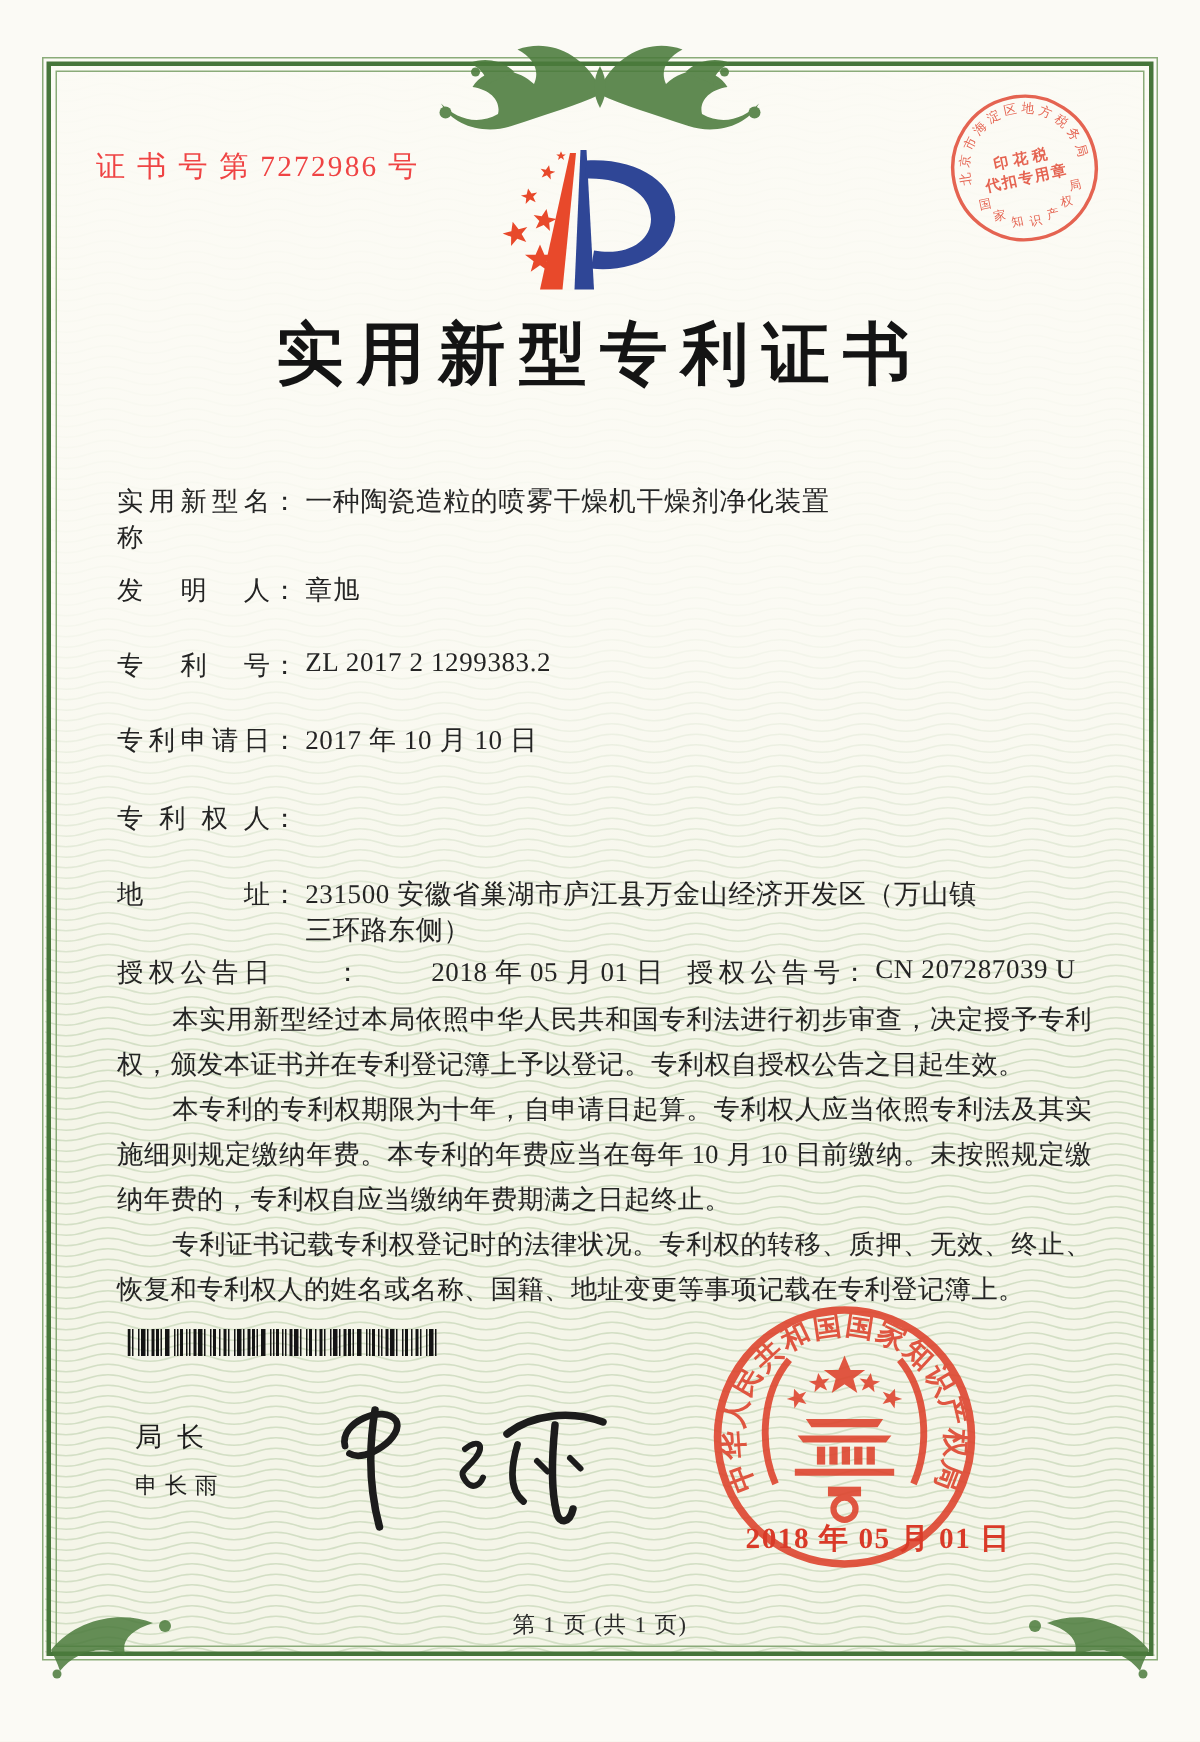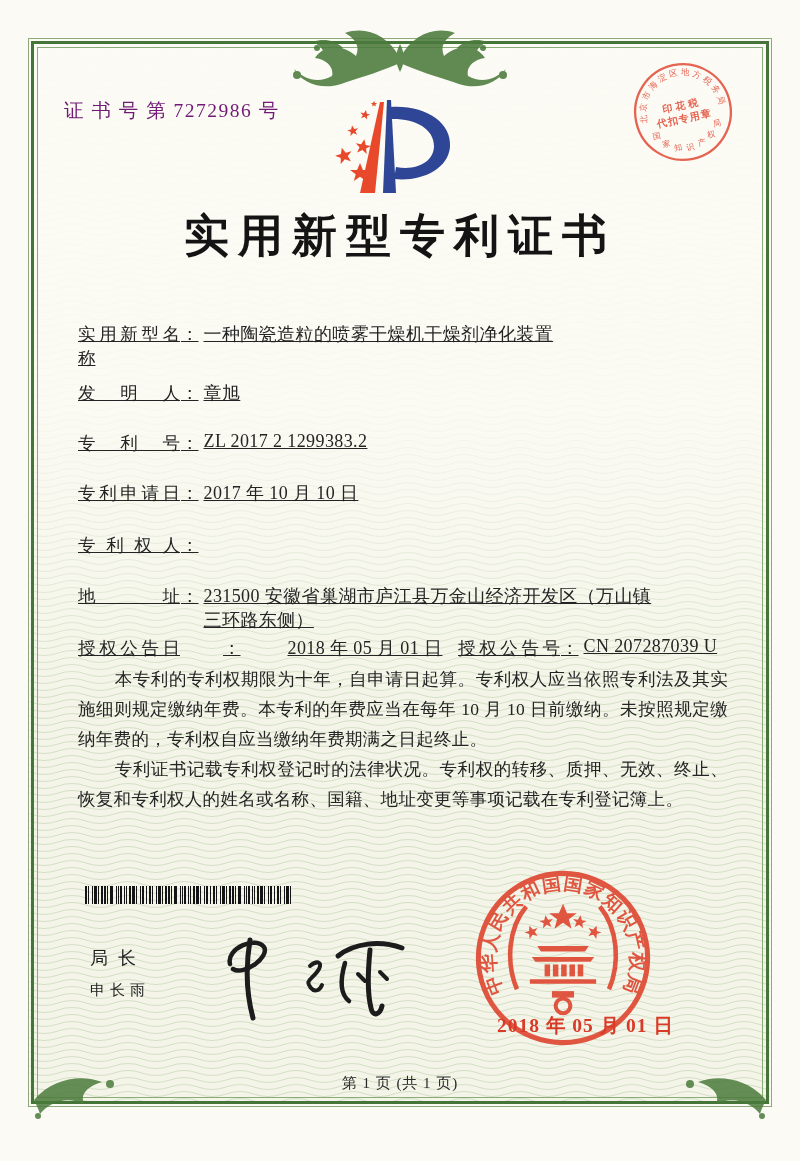--- a/index.html
+++ b/index.html
@@ -12,24 +12,24 @@
   .abs{position:absolute;}
   
   .inner-bg{left:30px;top:40px;width:740px;height:1064px;background:#f4f5e8;}
   #waves{left:30px;top:40px;}
   .fade{left:30px;top:40px;width:740px;height:660px;
     background:linear-gradient(180deg,rgba(252,251,245,.97) 0%,rgba(252,251,245,.88) 55%,rgba(252,251,245,0) 100%);}
   
   .frame{left:28px;top:38px;right:28px;bottom:54px;border:1px solid #8aab79;pointer-events:none;}
   .frame::before{content:"";position:absolute;inset:2px;border:3px solid #46753a;}
   .frame::after{content:"";position:absolute;inset:8px;border:1px solid #8aab79;}
-  .cert-no{left:64px;top:97px;font-size:19.5px;letter-spacing:1.5px;color:#701a75;}
+  .cert-no{left:64px;top:97px;font-size:19.5px;letter-spacing:1.5px;color:#ef4444;}
   .title{left:0;right:0;top:206px;text-align:center;font-size:45px;font-weight:700;
     letter-spacing:9px;color:#141414;}
-  .f-row{left:78px;font-size:18px;display:flex;align-items:flex-start;color:#242424;text-decoration:underline;}
+  .f-row{left:78px;font-size:18px;display:flex;align-items:flex-start;color:#242424;}
   .f-label{display:inline-block;width:102px;font-size:17.5px;text-align:justify;text-align-last:justify;}
   .f-colon{margin:0 5px 0 1px;font-size:17.5px;}
   .f-value{white-space:pre-line;max-width:520px;letter-spacing:.4px;}
   .row1{top:322px}.row2{top:381px}.row3{top:431px}.row4{top:481px}.row5{top:533px}.row6{top:584px}
   .grant-left{top:636px;left:78px;gap:42px;}
   .grant-right{top:636px;left:458px;}
   .paras{left:78px;top:664px;width:650px;font-size:17.5px;line-height:30px;text-align:justify;letter-spacing:.3px;color:#242424;}
   .paras p{margin:0;text-indent:2.1em;}
   #barcode{left:85px;top:886px;width:214px;height:18px;font-size:0;overflow:hidden;}
   #barcode i{display:inline-block;height:100%;background:#141414;}
@@ -308,20 +308,21 @@
     <span class="f-colon">：</span>
   <span class="f-value">2018 年 05 月 01 日</span>
 </div>
 <div class="abs f-row grant-right">
   <span class="f-label">授权公告号</span>
     <span class="f-colon">：</span>
   <span class="f-value">CN 207287039 U</span>
 </div>
 
 <div class="abs paras">
+  <p>本实用新型经过本局依照中华人民共和国专利法进行初步审查，决定授予专利权，颁发本证书并在专利登记簿上予以登记。专利权自授权公告之日起生效。</p>
   <p>本专利的专利权期限为十年，自申请日起算。专利权人应当依照专利法及其实施细则规定缴纳年费。本专利的年费应当在每年 10 月 10 日前缴纳。未按照规定缴纳年费的，专利权自应当缴纳年费期满之日起终止。</p>
   <p>专利证书记载专利权登记时的法律状况。专利权的转移、质押、无效、终止、恢复和专利权人的姓名或名称、国籍、地址变更等事项记载在专利登记簿上。</p>
 </div>
 
 <div id="barcode" class="abs"><i style="width:2px;margin-right:1px"></i><i style="width:1px;margin-right:3px"></i><i style="width:1px;margin-right:1px"></i><i style="width:3px;margin-right:1px"></i><i style="width:1px;margin-right:2px"></i><i style="width:2px;margin-right:1px"></i><i style="width:2px;margin-right:1px"></i><i style="width:1px;margin-right:2px"></i><i style="width:3px;margin-right:3px"></i><i style="width:1px;margin-right:1px"></i><i style="width:1px;margin-right:1px"></i><i style="width:2px;margin-right:2px"></i><i style="width:1px;margin-right:1px"></i><i style="width:1px;margin-right:2px"></i><i style="width:2px;margin-right:1px"></i><i style="width:3px;margin-right:1px"></i><i style="width:1px;margin-right:3px"></i><i style="width:1px;margin-right:1px"></i><i style="width:2px;margin-right:2px"></i><i style="width:1px;margin-right:2px"></i><i style="width:2px;margin-right:1px"></i><i style="width:1px;margin-right:3px"></i><i style="width:1px;margin-right:1px"></i><i style="width:3px;margin-right:1px"></i><i style="width:1px;margin-right:2px"></i><i style="width:2px;margin-right:1px"></i><i style="width:2px;margin-right:1px"></i><i style="width:1px;margin-right:2px"></i><i style="width:3px;margin-right:3px"></i><i style="width:1px;margin-right:1px"></i><i style="width:1px;margin-right:1px"></i><i style="width:2px;margin-right:2px"></i><i style="width:1px;margin-right:1px"></i><i style="width:1px;margin-right:2px"></i><i style="width:2px;margin-right:1px"></i><i style="width:3px;margin-right:1px"></i><i style="width:1px;margin-right:3px"></i><i style="width:1px;margin-right:1px"></i><i style="width:2px;margin-right:2px"></i><i style="width:1px;margin-right:2px"></i><i style="width:2px;margin-right:1px"></i><i style="width:1px;margin-right:3px"></i><i style="width:1px;margin-right:1px"></i><i style="width:3px;margin-right:1px"></i><i style="width:1px;margin-right:2px"></i><i style="width:2px;margin-right:1px"></i><i style="width:2px;margin-right:1px"></i><i style="width:1px;margin-right:2px"></i><i style="width:3px;margin-right:3px"></i><i style="width:1px;margin-right:1px"></i><i style="width:1px;margin-right:1px"></i><i style="width:2px;margin-right:2px"></i><i style="width:1px;margin-right:1px"></i><i style="width:1px;margin-right:2px"></i><i style="width:2px;margin-right:1px"></i><i style="width:3px;margin-right:1px"></i><i style="width:1px;margin-right:3px"></i><i style="width:1px;margin-right:1px"></i><i style="width:2px;margin-right:2px"></i><i style="width:1px;margin-right:2px"></i><i style="width:2px;margin-right:1px"></i><i style="width:1px;margin-right:3px"></i><i style="width:1px;margin-right:1px"></i><i style="width:3px;margin-right:1px"></i><i style="width:1px;margin-right:2px"></i></div>
 
 <div class="abs director-title">局长</div>
 <div class="abs director-name">申长雨</div>
 
 <svg class="abs" style="left:212px;top:928px" width="210" height="98" viewBox="0 0 210 98" fill="none" stroke="#1c1c1c" stroke-linecap="round" stroke-linejoin="round">

